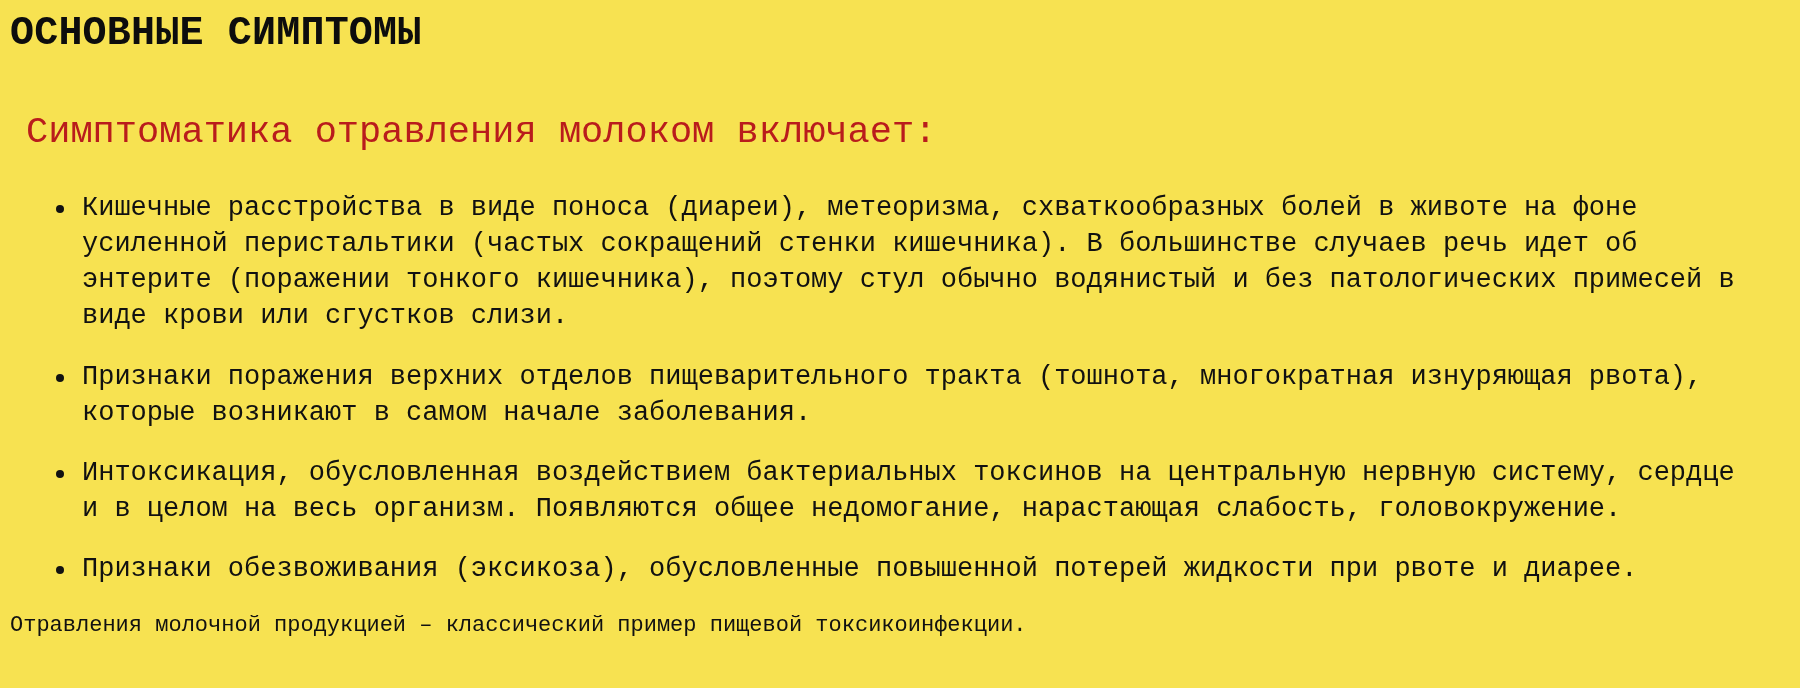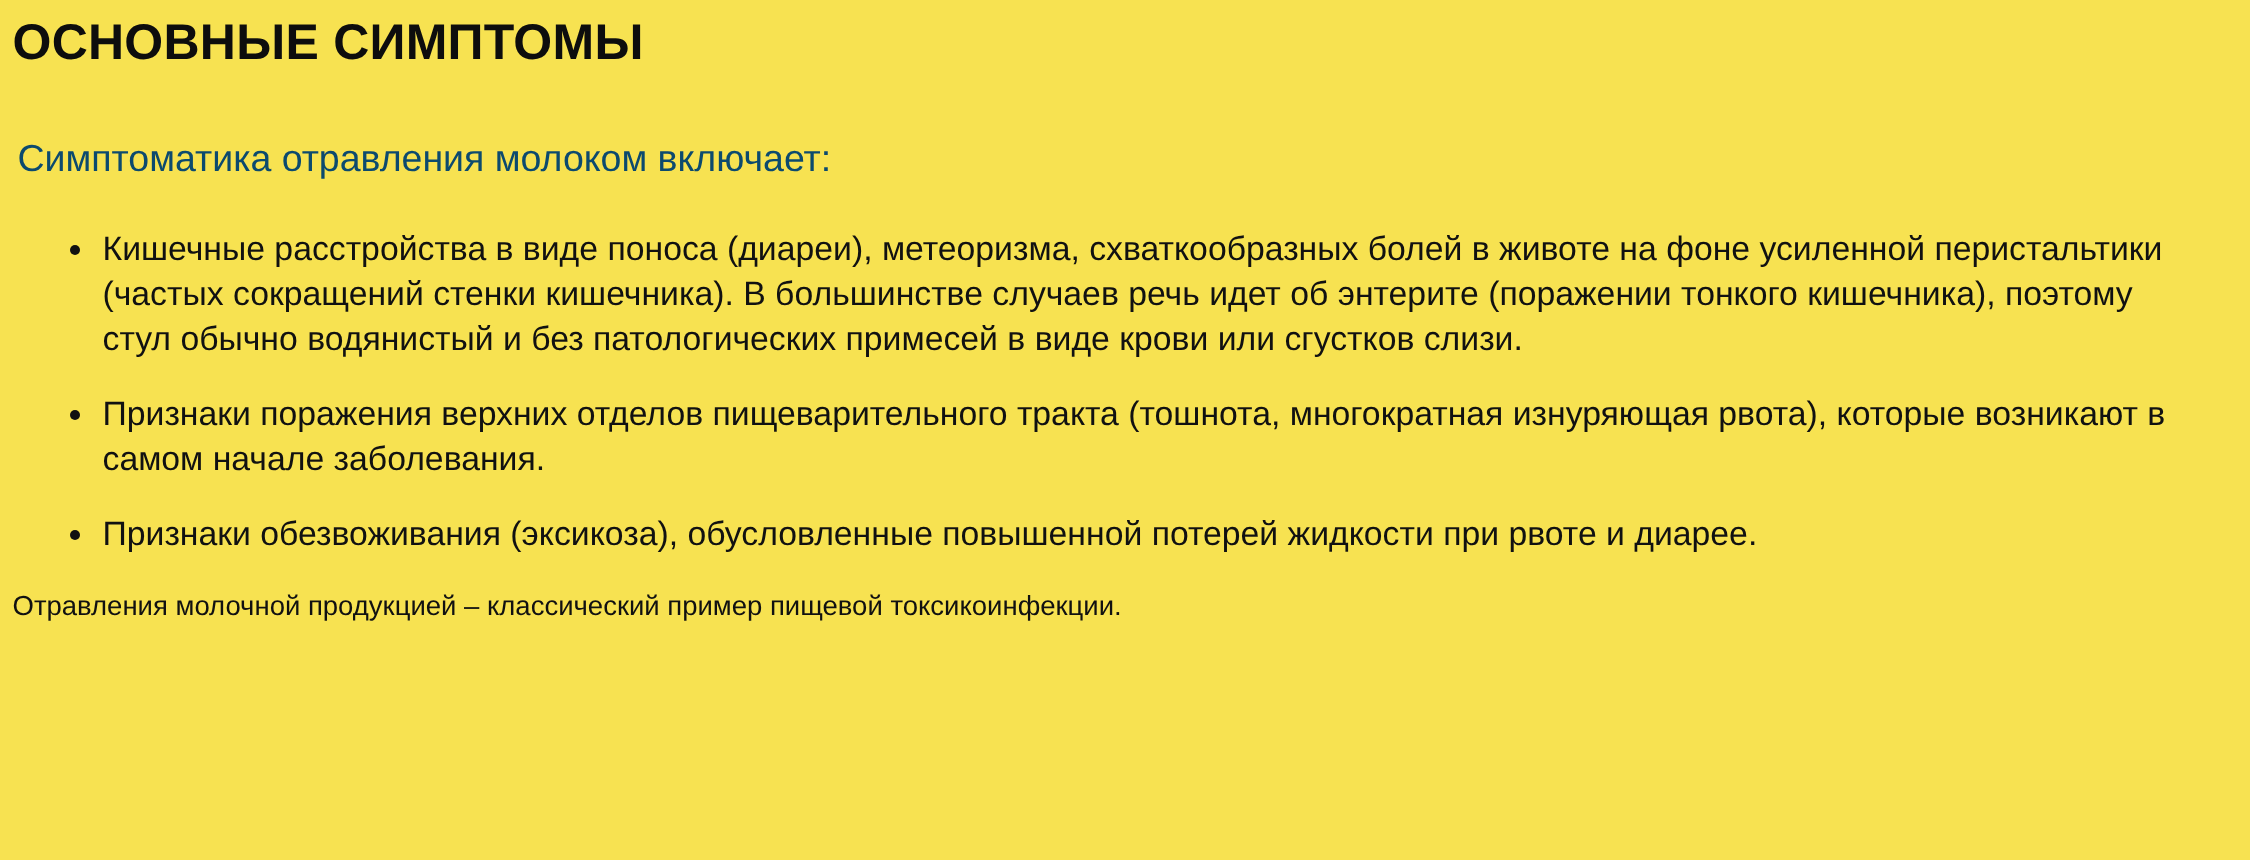--- a/index.html
+++ b/index.html
@@ -13,34 +13,35 @@
     font-family: "Liberation Sans", sans-serif;
     color: #111111;
     overflow: hidden;
   }
   .page {
     box-sizing: border-box;
     width: 1784px;
     height: 688px;
     padding: 10px 30px 0 10px;
     background: #f7e251;
+    font-family: Liberation Mono, monospace;
   }
   .doc-title {
     font-size: 40px;
     font-weight: bold;
     line-height: 1.2;
     letter-spacing: 0.2px;
     margin: 0 0 0 0;
     color: #0d0d0d;
   }
   .intro {
-    font-size: 30px;
+    font-size: 37px;
     line-height: 1.35;
-    margin: 50px 0 0 4px;
-    color: #0c4a6e;
+    margin: 50px 0 0 16px;
+    color: #b91c1c;
   }
   ul.symptom-list {
     margin: 32px 0 0 0;
     padding: 0 0 0 46px;
     list-style: none;
   }
   ul.symptom-list > li {
     position: relative;
     font-size: 27px;
     line-height: 1.34;
@@ -72,18 +73,19 @@
 
 <div class="page">
 
   <h1 class="doc-title">ОСНОВНЫЕ СИМПТОМЫ</h1>
 
   <p class="intro">Симптоматика отравления молоком включает:</p>
 
   <ul class="symptom-list">
     <li>Кишечные расстройства в виде поноса (диареи), метеоризма, схваткообразных болей в животе на фоне усиленной перистальтики (частых сокращений стенки кишечника). В большинстве случаев речь идет об энтерите (поражении тонкого кишечника), поэтому стул обычно водянистый и без патологических примесей в виде крови или сгустков слизи.</li>
     <li>Признаки поражения верхних отделов пищеварительного тракта (тошнота, многократная изнуряющая рвота), которые возникают в самом начале заболевания.</li>
+    <li>Интоксикация, обусловленная воздействием бактериальных токсинов на центральную нервную систему, сердце и в целом на весь организм. Появляются общее недомогание, нарастающая слабость, головокружение.</li>
     <li>Признаки обезвоживания (эксикоза), обусловленные повышенной потерей жидкости при рвоте и диарее.</li>
   </ul>
 
   <p class="closing">Отравления молочной продукцией – классический пример пищевой токсикоинфекции.</p>
 
 </div>
 
 </body></html>

